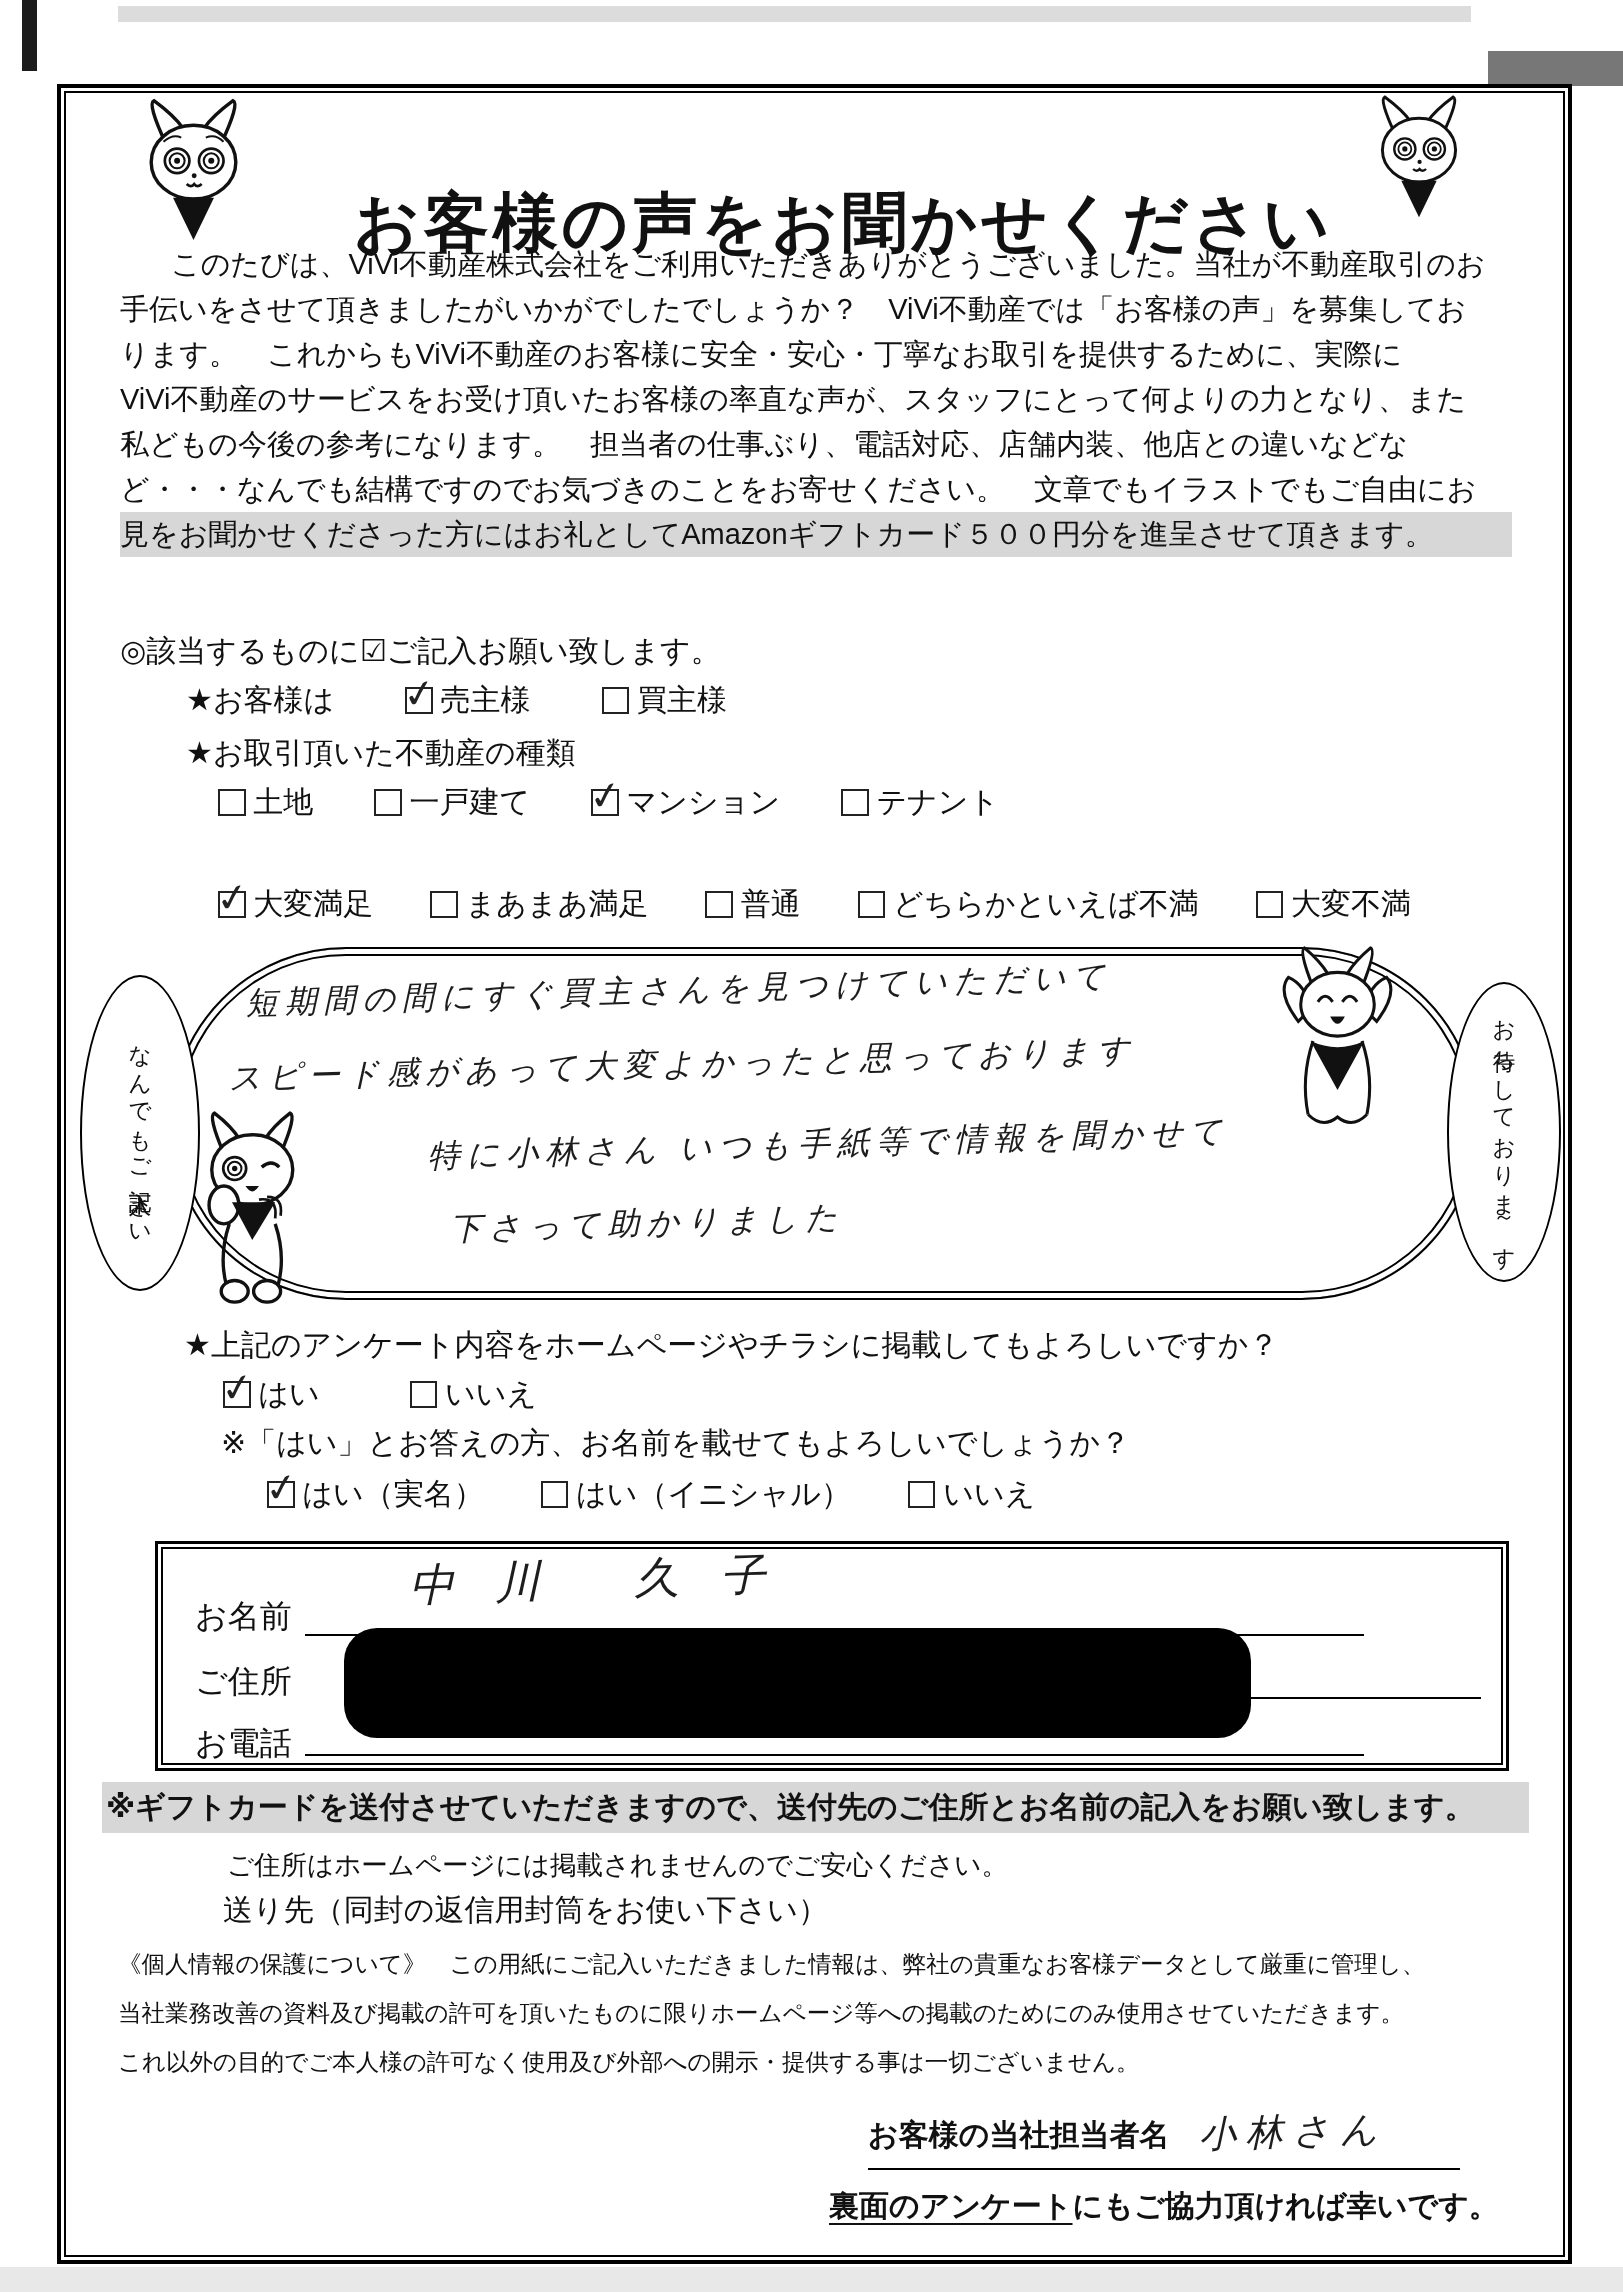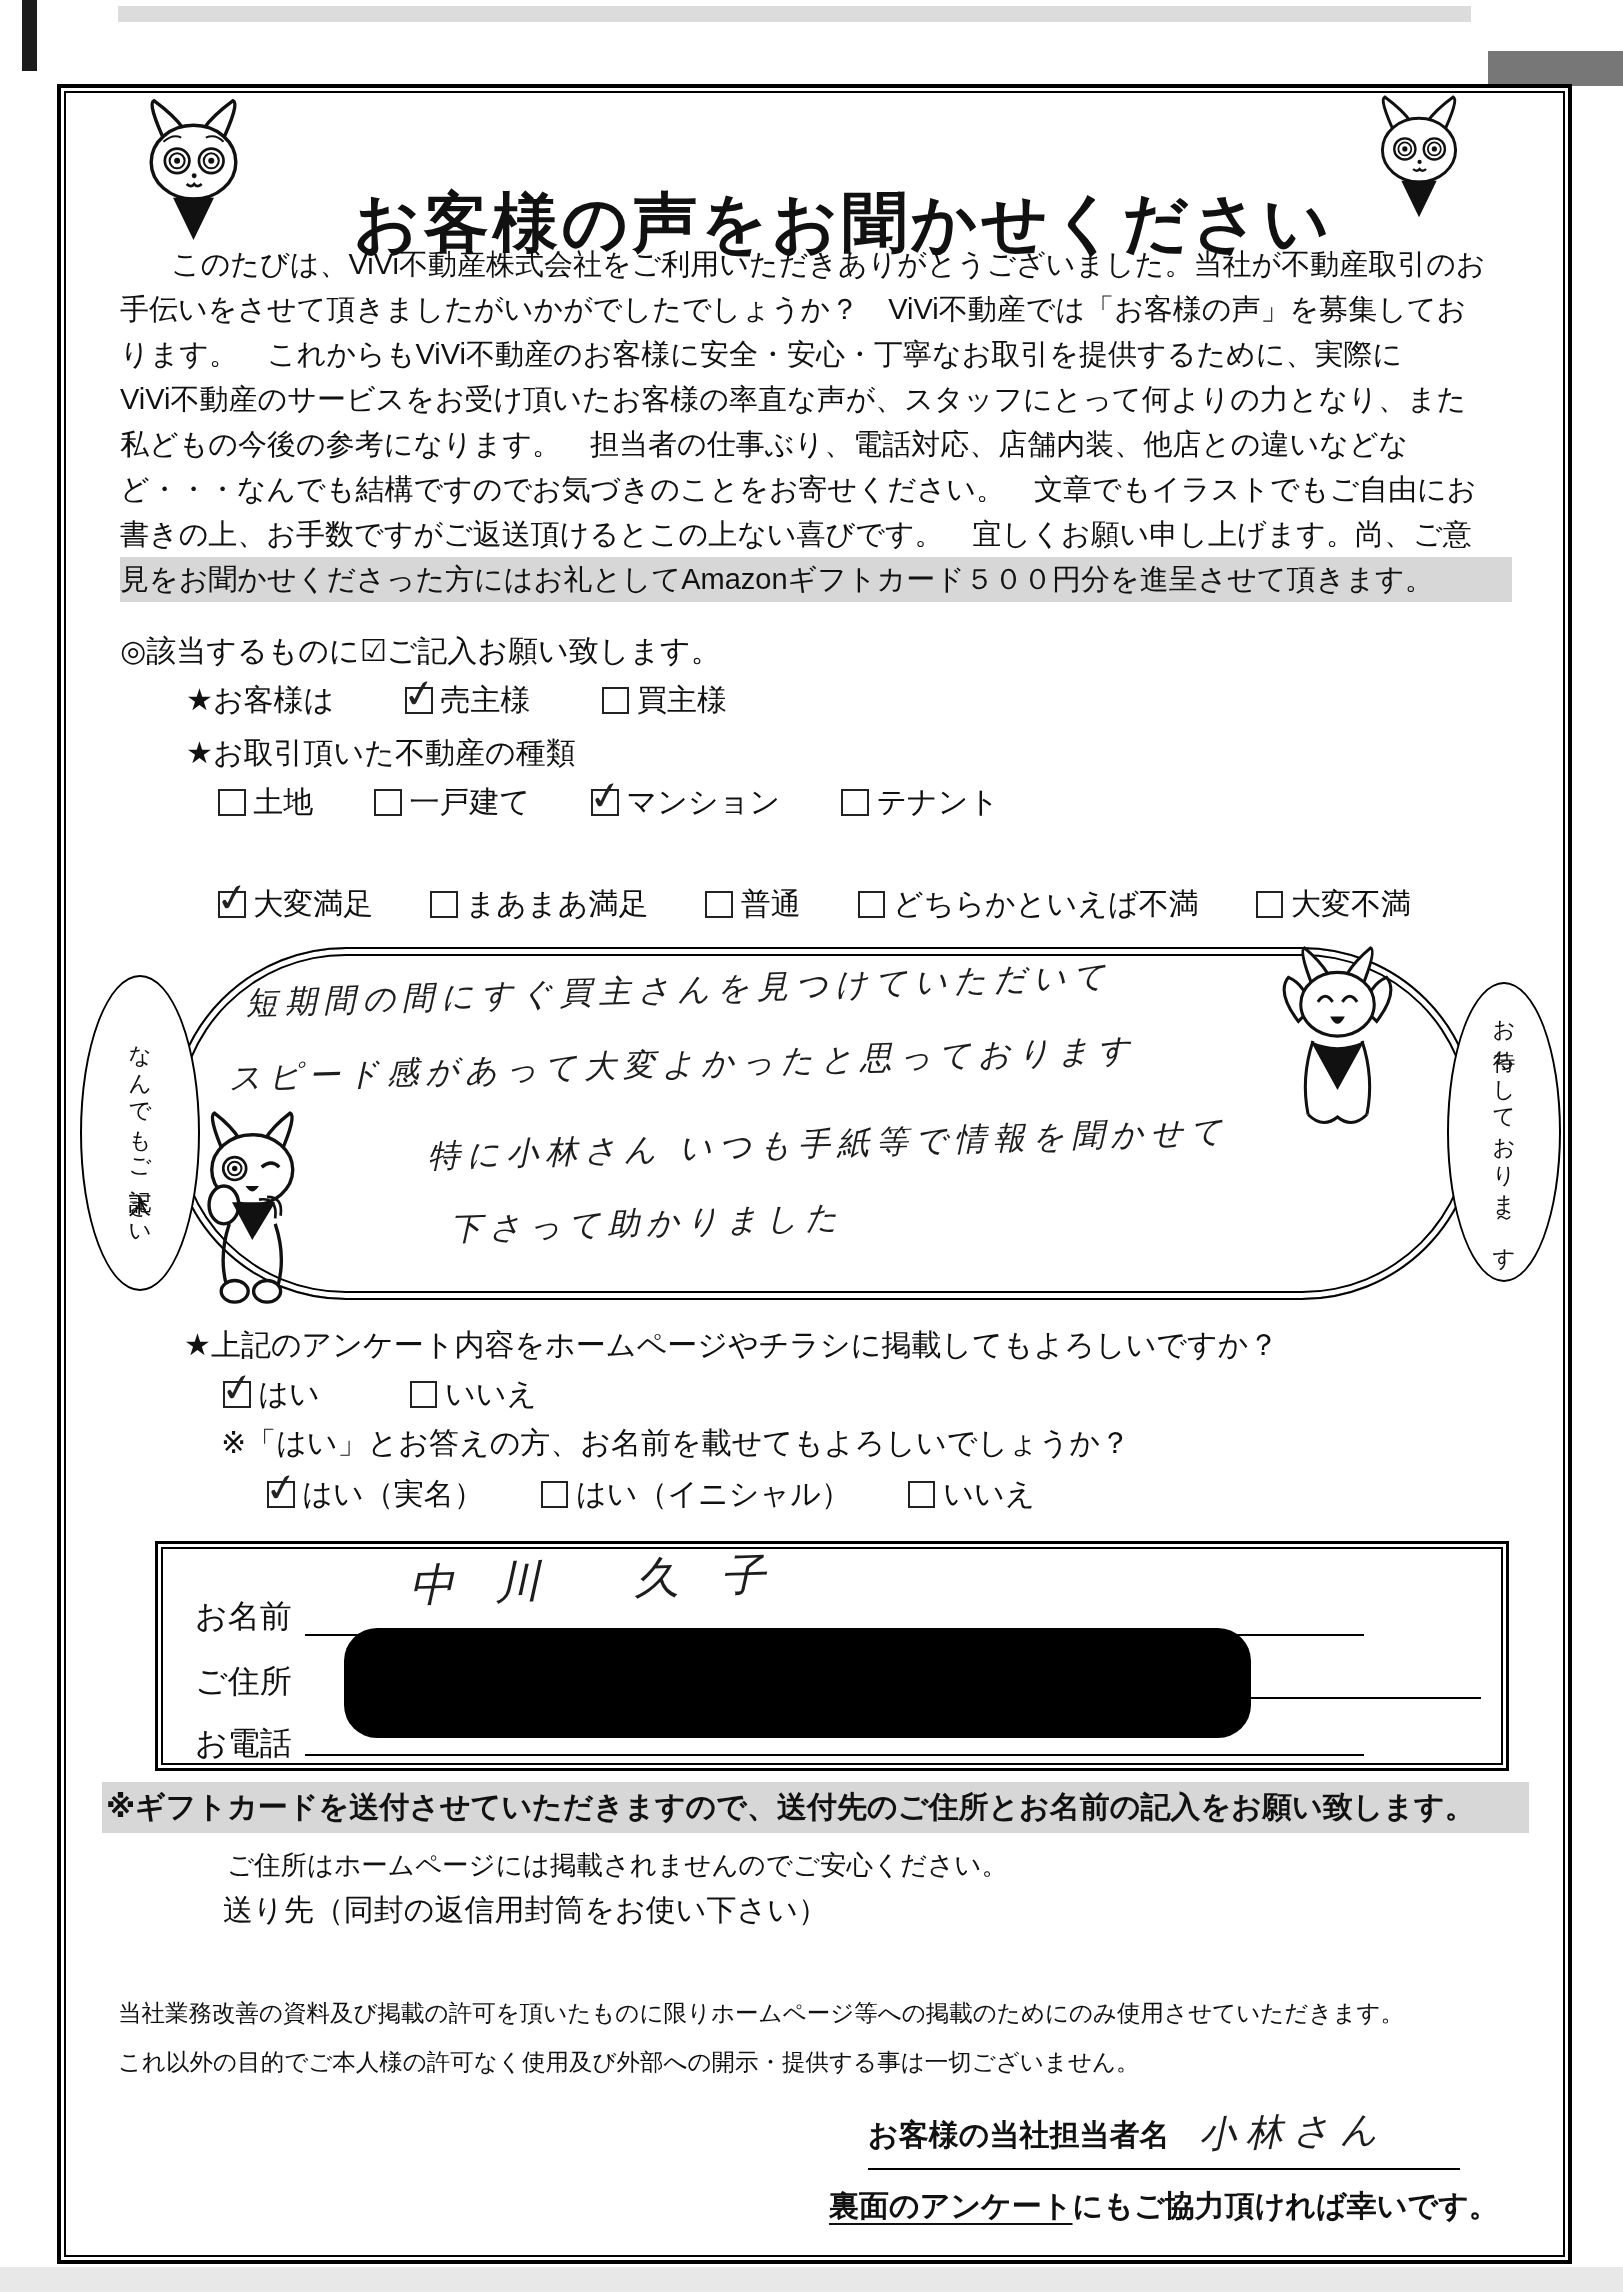--- a/index.html
+++ b/index.html
@@ -118,21 +118,20 @@
     <path d="M35 73 L65 73 L50 104 Z" fill="#111"></path>
   </svg>
 
   <div class="intro">
     <p class="iline indent">このたびは、ViVi不動産株式会社をご利用いただきありがとうございました。当社が不動産取引のお</p>
     <p class="iline">手伝いをさせて頂きましたがいかがでしたでしょうか？　ViVi不動産では「お客様の声」を募集してお</p>
     <p class="iline">ります。　これからもViVi不動産のお客様に安全・安心・丁寧なお取引を提供するために、実際に</p>
     <p class="iline">ViVi不動産のサービスをお受け頂いたお客様の率直な声が、スタッフにとって何よりの力となり、また</p>
     <p class="iline">私どもの今後の参考になります。　担当者の仕事ぶり、電話対応、店舗内装、他店との違いなどな</p>
     <p class="iline">ど・・・なんでも結構ですのでお気づきのことをお寄せください。　文章でもイラストでもご自由にお</p>
-    <p class="iline">書きの上、お手数ですがご返送頂けるとこの上ない喜びです。　宜しくお願い申し上げます。尚、ご意</p>
     <p class="iline hl">見をお聞かせくださった方にはお礼としてAmazonギフトカード５００円分を進呈させて頂きます。</p>
   </div>
 
   <div class="absline f31" style="left:120px;top:631px">◎該当するものに☑ご記入お願い致します。</div>
 
   <div class="row" style="top:680px;left:186px;gap:71px">
     <span>★お客様は</span>
     <span class="opt">
       <span class="cb checked"></span>
       <span>売主様</span>
@@ -266,20 +265,21 @@
     <div class="namehw hw">中川 久子</div>
     <div class="uline" style="left:147px;top:90px;width:1059px"></div>
     <div class="uline" style="left:1088px;top:153px;width:235px"></div>
     <div class="uline" style="left:147px;top:210px;width:1059px"></div>
     <div class="redact"></div>
   </div>
 
   <div class="giftnote">※ギフトカードを送付させていただきますので、送付先のご住所とお名前の記入をお願い致します。</div>
   <div class="absline f27" style="left:227px;top:1847px">ご住所はホームページには掲載されませんのでご安心ください。</div>
   <div class="absline f31" style="left:223px;top:1890px">送り先（同封の返信用封筒をお使い下さい）</div>
+  <div class="absline f24" style="left:118px;top:1948px">《個人情報の保護について》　この用紙にご記入いただきました情報は、弊社の貴重なお客様データとして厳重に管理し、</div>
   <div class="absline f24" style="left:118px;top:1997px">当社業務改善の資料及び掲載の許可を頂いたものに限りホームページ等への掲載のためにのみ使用させていただきます。</div>
   <div class="absline f24" style="left:118px;top:2046px">これ以外の目的でご本人様の許可なく使用及び外部への開示・提供する事は一切ございません。</div>
 
   <div class="staffrow">
     <span class="lab">お客様の当社担当者名</span>
     <span class="val hw">小林さん</span>
   </div>
 
   <div class="backnote">
     <span class="u">裏面のアンケート</span><span>にもご協力頂ければ幸いです。</span>

